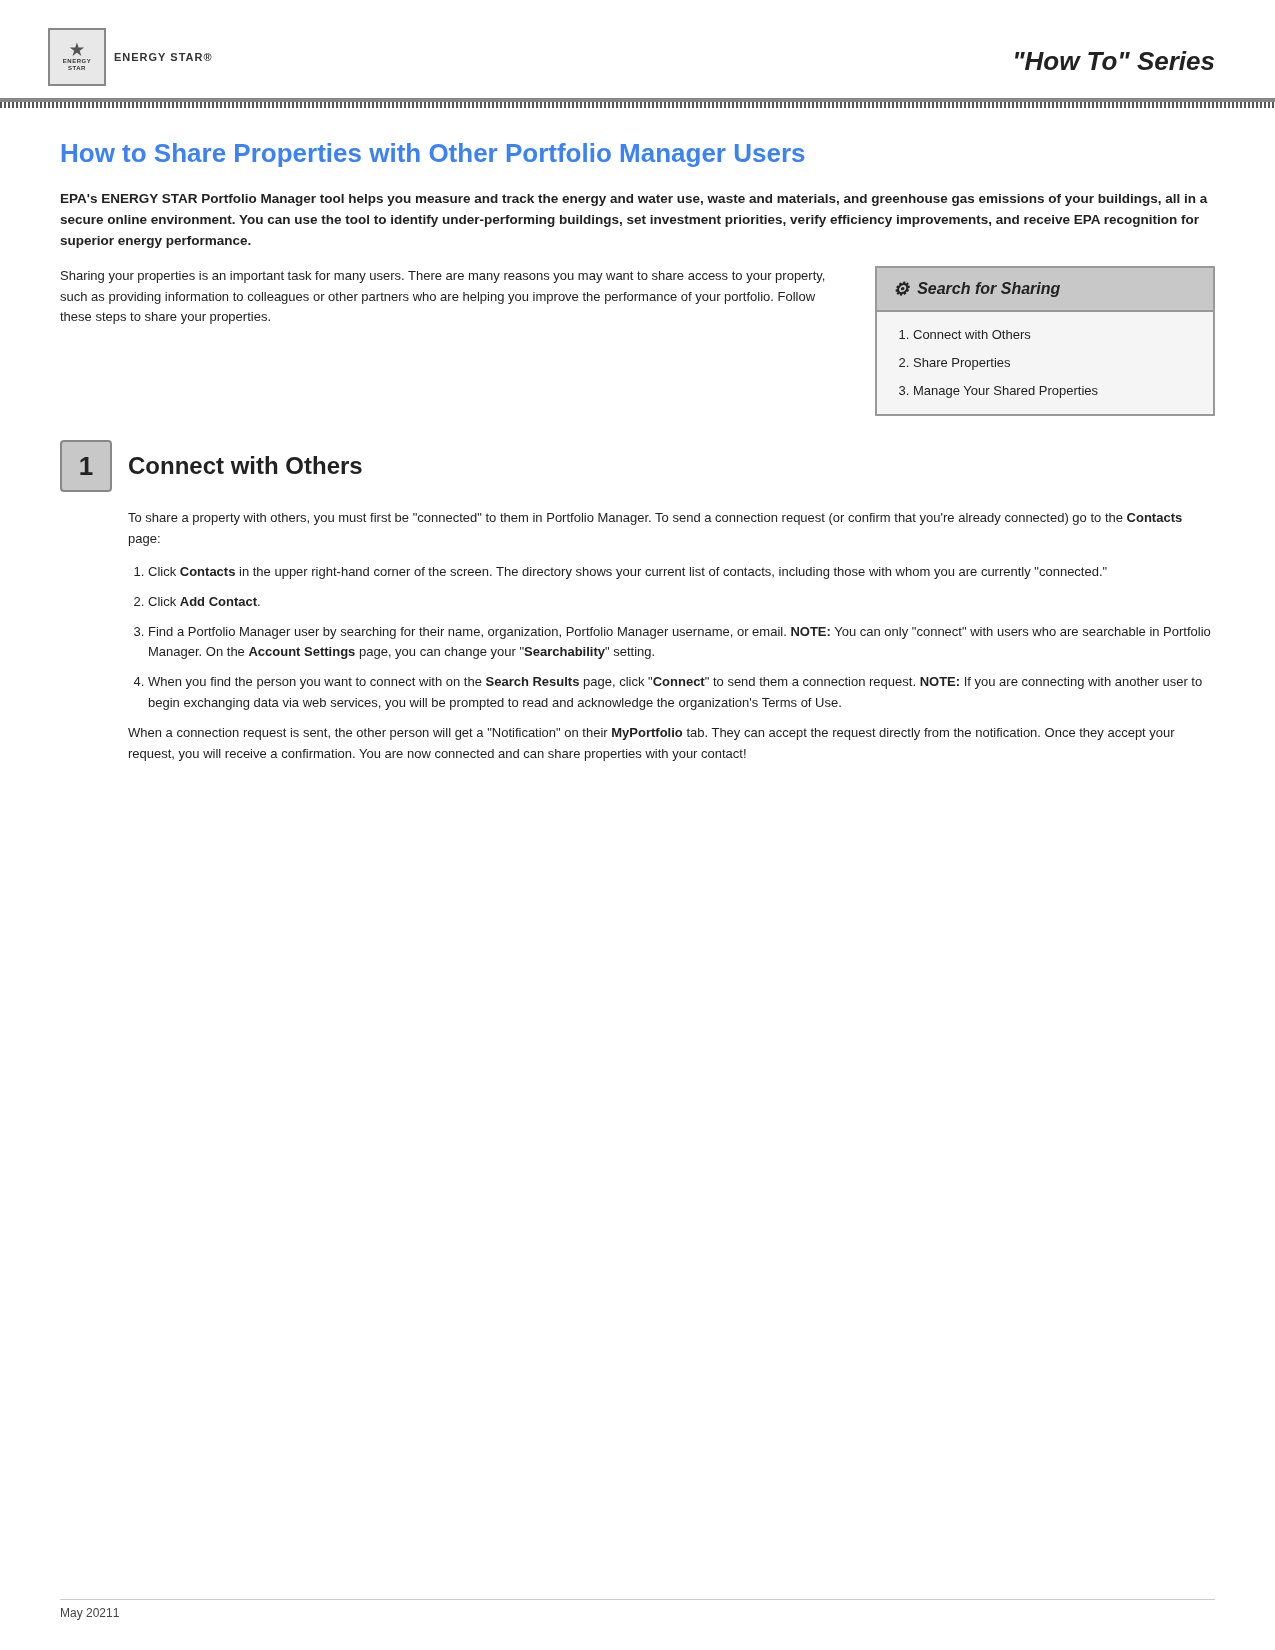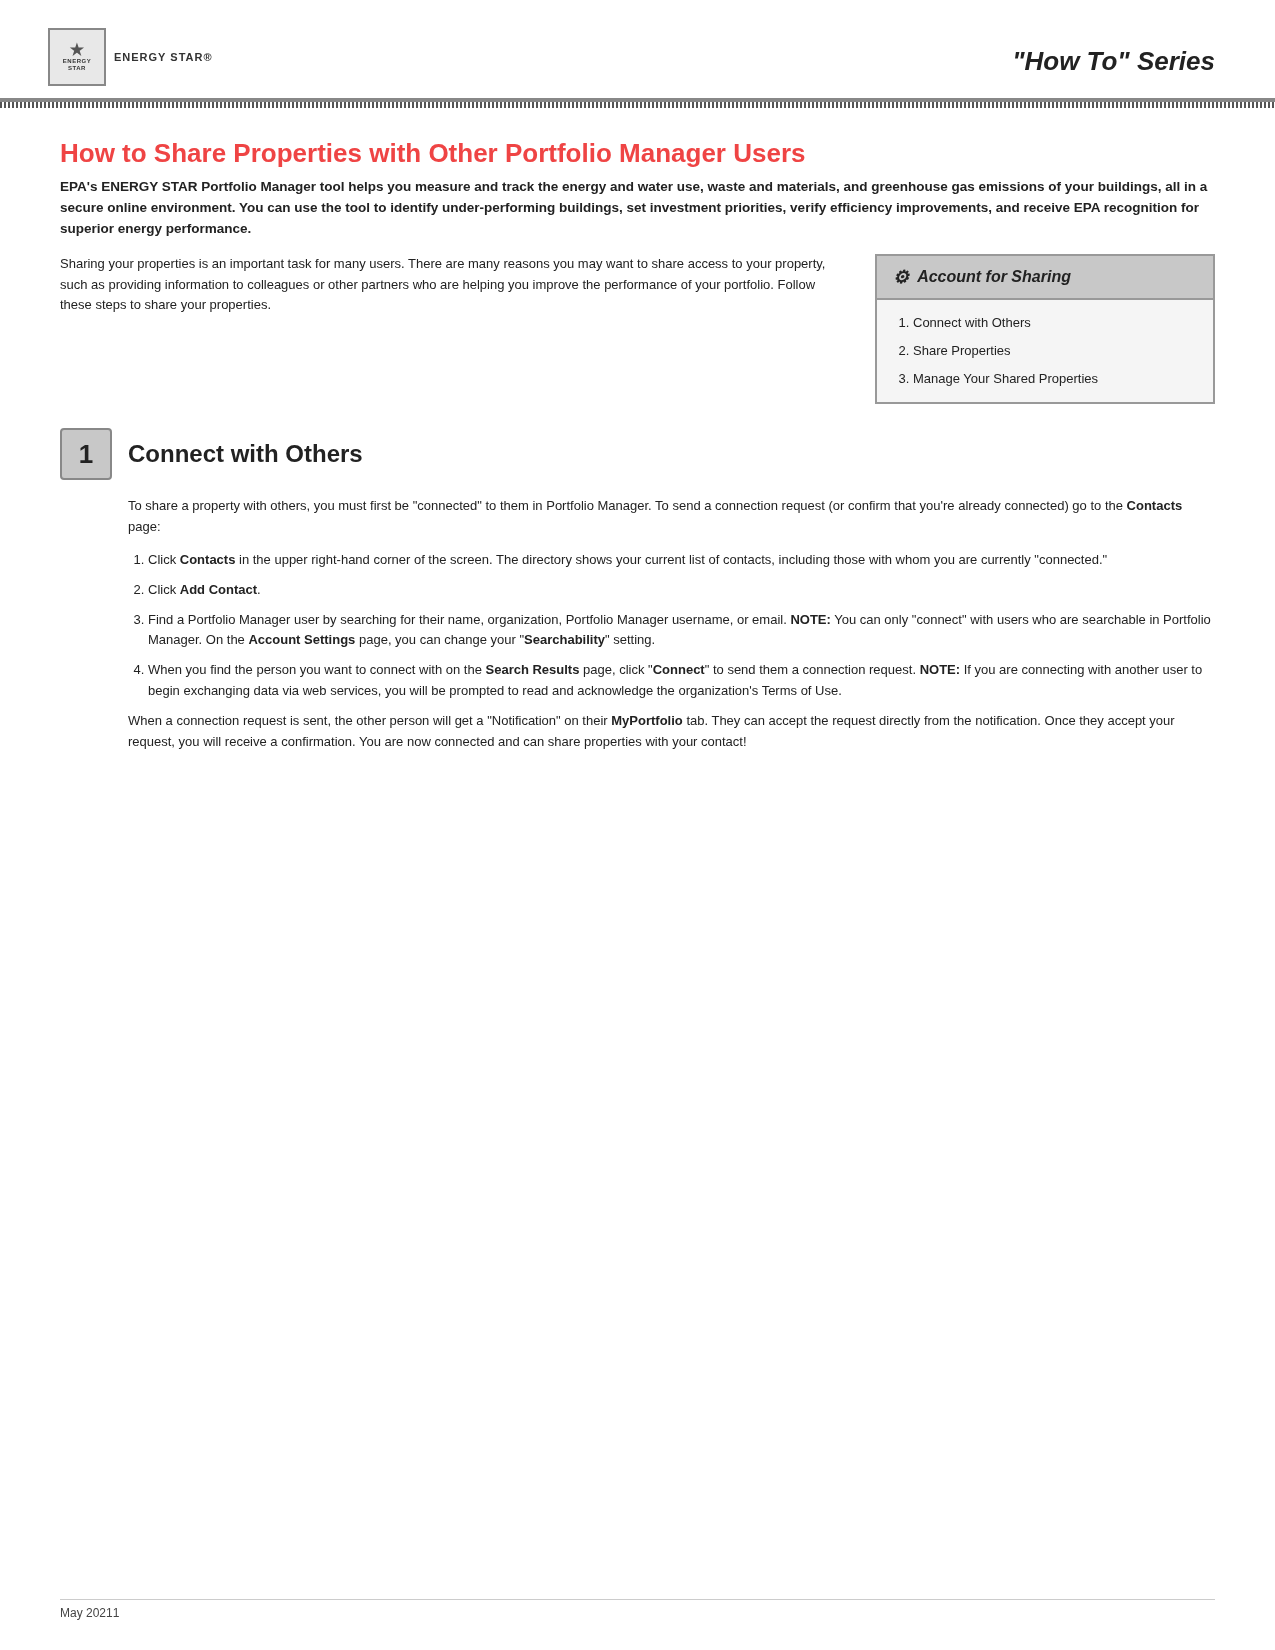--- a/index.html
+++ b/index.html
@@ -111,22 +111,22 @@
       );
       margin: 0 0 20px 0;
     }
     
     .main-content {
       padding: 0 60px 40px 60px;
     }
     .page-title {
       font-size: 26px;
       font-weight: bold;
-      color: #ef4444;
-      margin-bottom: 8px;
+      color: #3b82f6;
+      margin-bottom: 20px;
       padding-top: 10px;
     }
     .intro-bold {
       font-size: 13.5px;
       font-weight: bold;
       line-height: 1.55;
       margin-bottom: 14px;
     }
     
     .two-col {
@@ -266,21 +266,21 @@
     </p>
 
     <div class="two-col">
       <div class="col-left">
         <p>Sharing your properties is an important task for many users. There are many reasons you may want to share access to your property, such as providing information to colleagues or other partners who are helping you improve the performance of your portfolio. Follow these steps to share your properties.</p>
       </div>
       <div class="col-right">
         <div class="process-box">
           <div class="process-box-header">
             <span class="gear-icon">⚙</span>
-            <span>Account for Sharing</span>
+            <span>Search for Sharing</span>
           </div>
           <ol class="process-box-list">
             <li><span>Connect with Others</span></li>
             <li><span>Share Properties</span></li>
             <li><span>Manage Your Shared Properties</span></li>
           </ol>
         </div>
       </div>
     </div>
 

